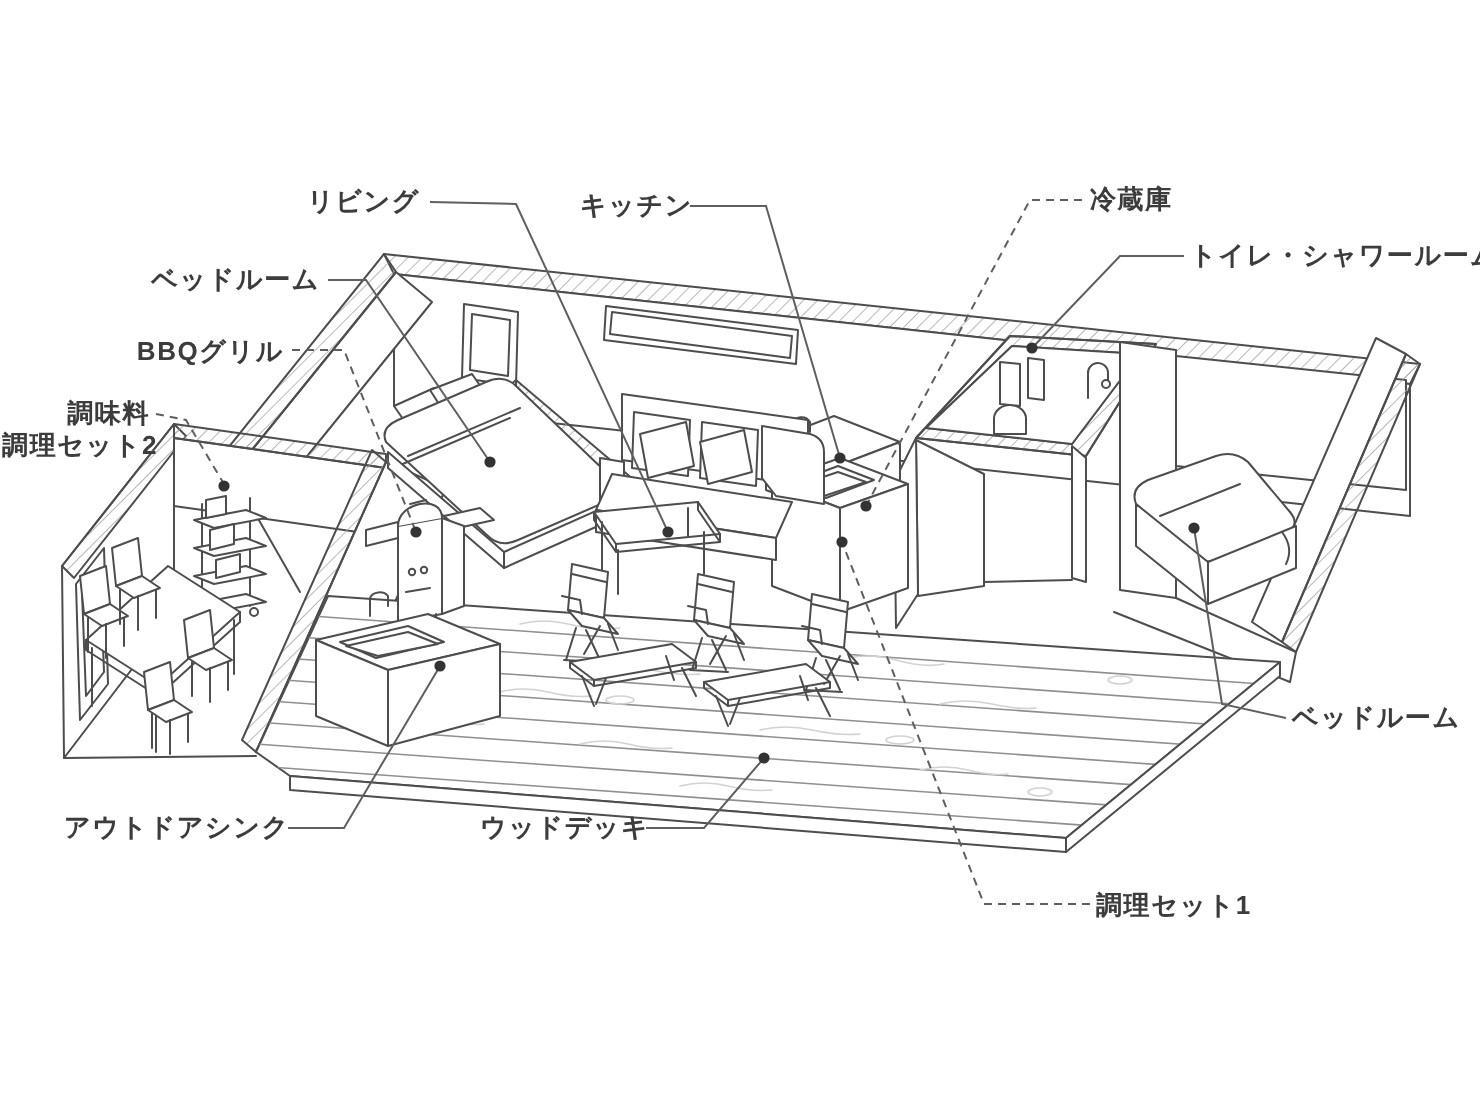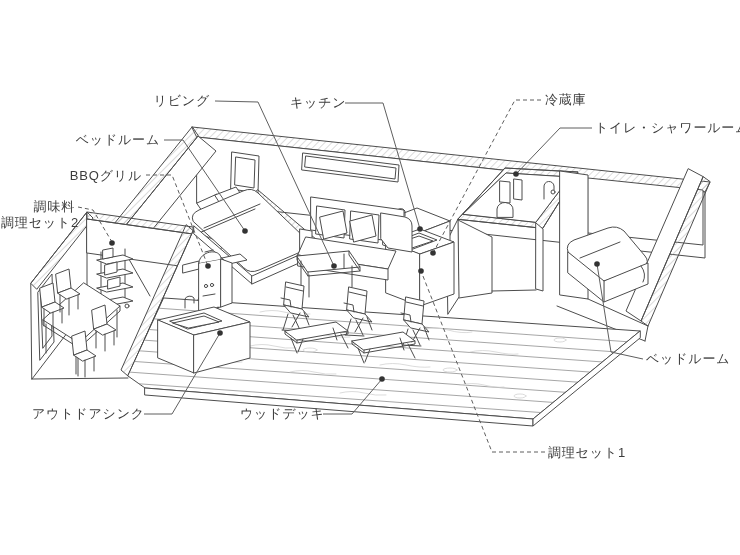--- a/index.html
+++ b/index.html
@@ -1,17 +1,17 @@
 <!DOCTYPE html>
 <html><head>
 <meta charset="utf-8">
 <style>
   html,body{margin:0;padding:0;background:#ffffff;}
   .stage{position:relative;width:740px;height:555px;background:#ffffff;overflow:hidden;
-         font-family:"Liberation Sans","DejaVu Sans",sans-serif;}
+         font-family:"Liberation Sans","DejaVu Sans",sans-serif;font-weight:bold;}
   svg{display:block;}
   svg text{font-family:"Liberation Sans","DejaVu Sans",sans-serif;font-size:13px;
            letter-spacing:0.8px;fill:#3c3c3c;}
 </style>
 </head>
 <body>
 
 <div class="stage">
 <svg width="740" height="555" viewBox="0 0 740 555">
   <defs>

